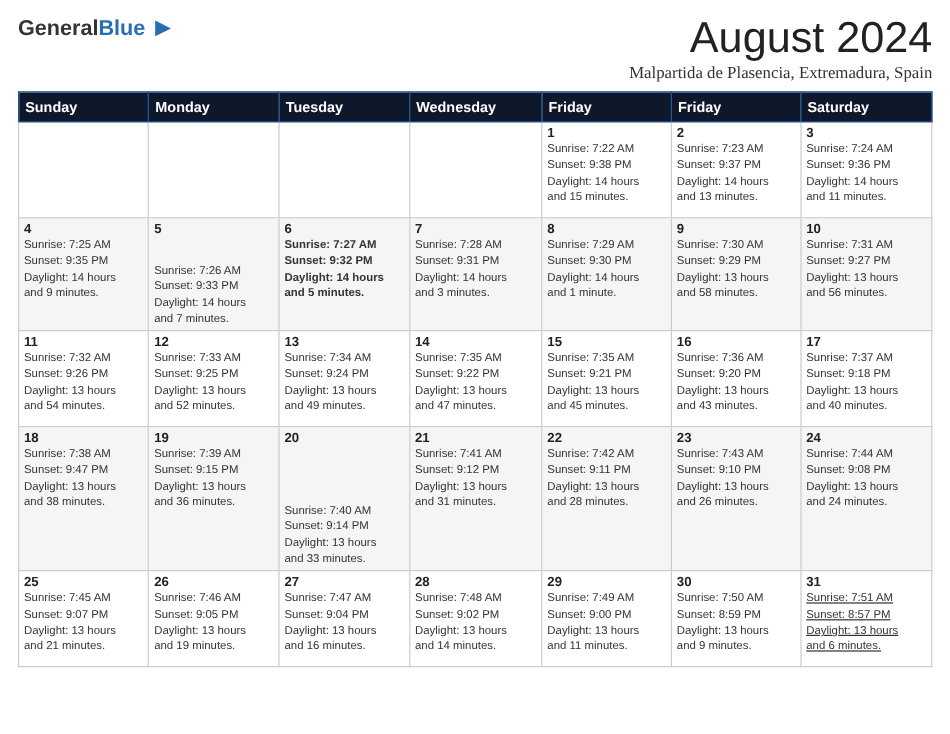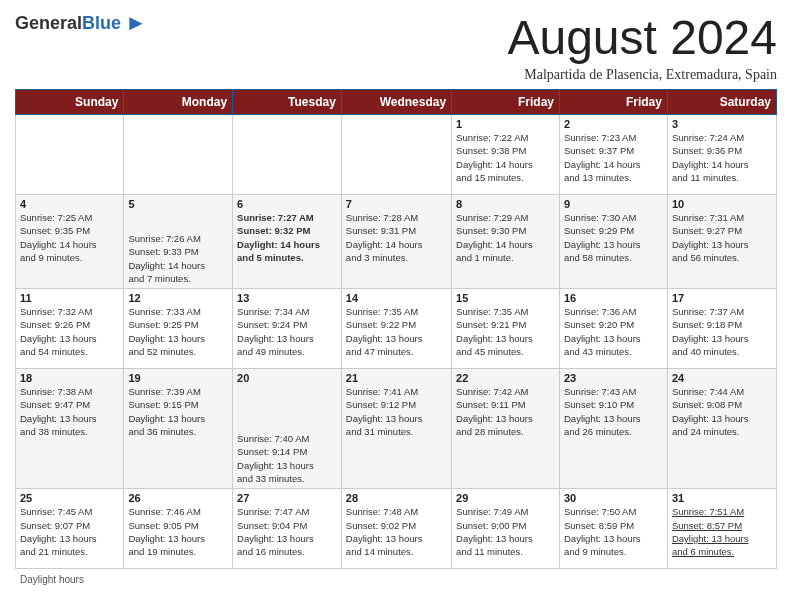--- a/index.html
+++ b/index.html
@@ -34,40 +34,40 @@
       margin-left: 4px;
     }
     .logo-row {
       display: flex;
       align-items: center;
     }
     .title-block {
       text-align: right;
     }
     .month-title {
-      font-size: 48px;
+      font-size: 36px;
       font-weight: normal;
       color: #222;
     }
     .subtitle {
       font-size: 14px;
       color: #333;
       margin-top: 2px;
       font-family: Liberation Serif, serif;
     }
     .calendar {
       border-collapse: collapse;
       width: 100%;
       flex: 1;
       font-size: 10px;
     }
     .calendar th {
-      background: #7f1d1d;
+      background: #0f172a;
       color: #fff;
-      text-align: right;
+      text-align: left;
       padding: 5px 5px;
       font-size: 12px;
       font-weight: bold;
       border: 1px solid #1a5a9a;
     }
     .calendar td {
       border: 1px solid #ccc;
       vertical-align: top;
       padding: 3px 4px;
       width: 113px;
@@ -362,16 +362,13 @@
             <span class="day-num">31</span>
             <div class="day-info" style="white-space: pre-line; text-decoration: underline;">Sunrise: 7:51 AM
 Sunset: 8:57 PM
 Daylight: 13 hours
 and 6 minutes.</div>
           </td>
         </tr>
       </tbody>
   </table>
 
-  <div class="footer">
-    <span>Daylight hours</span>
-  </div>
 </div>
 
 </body></html>

